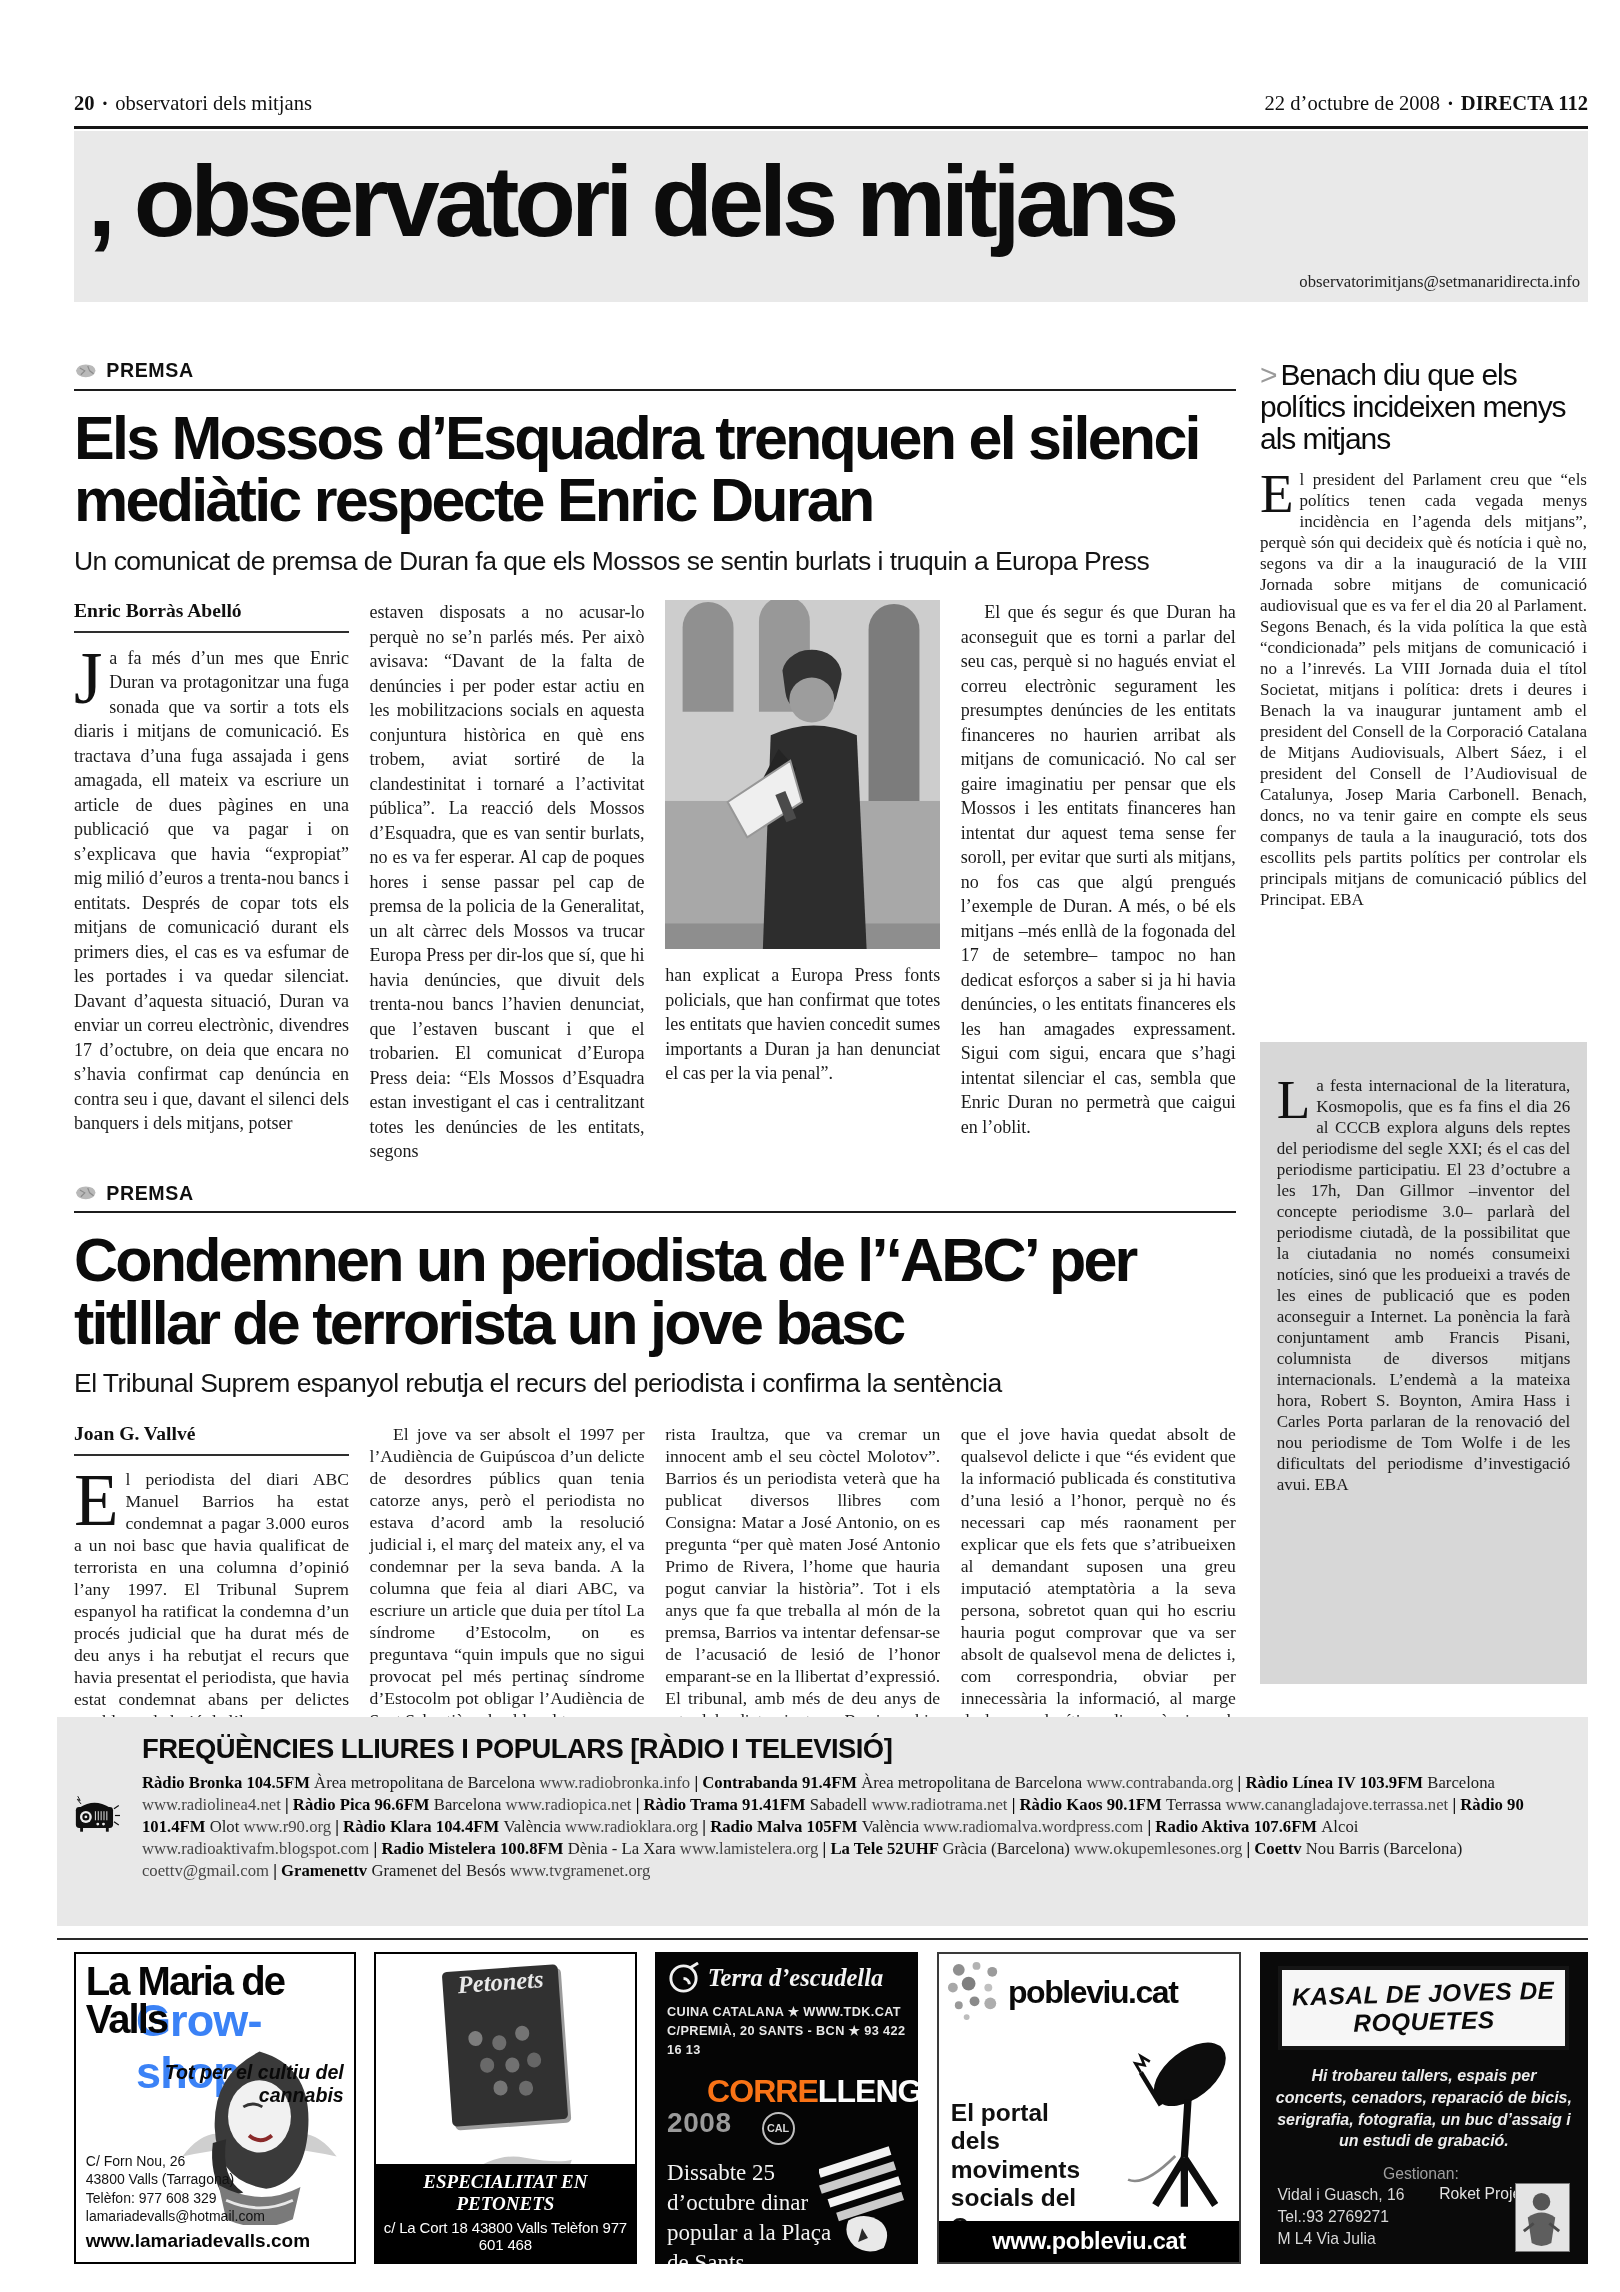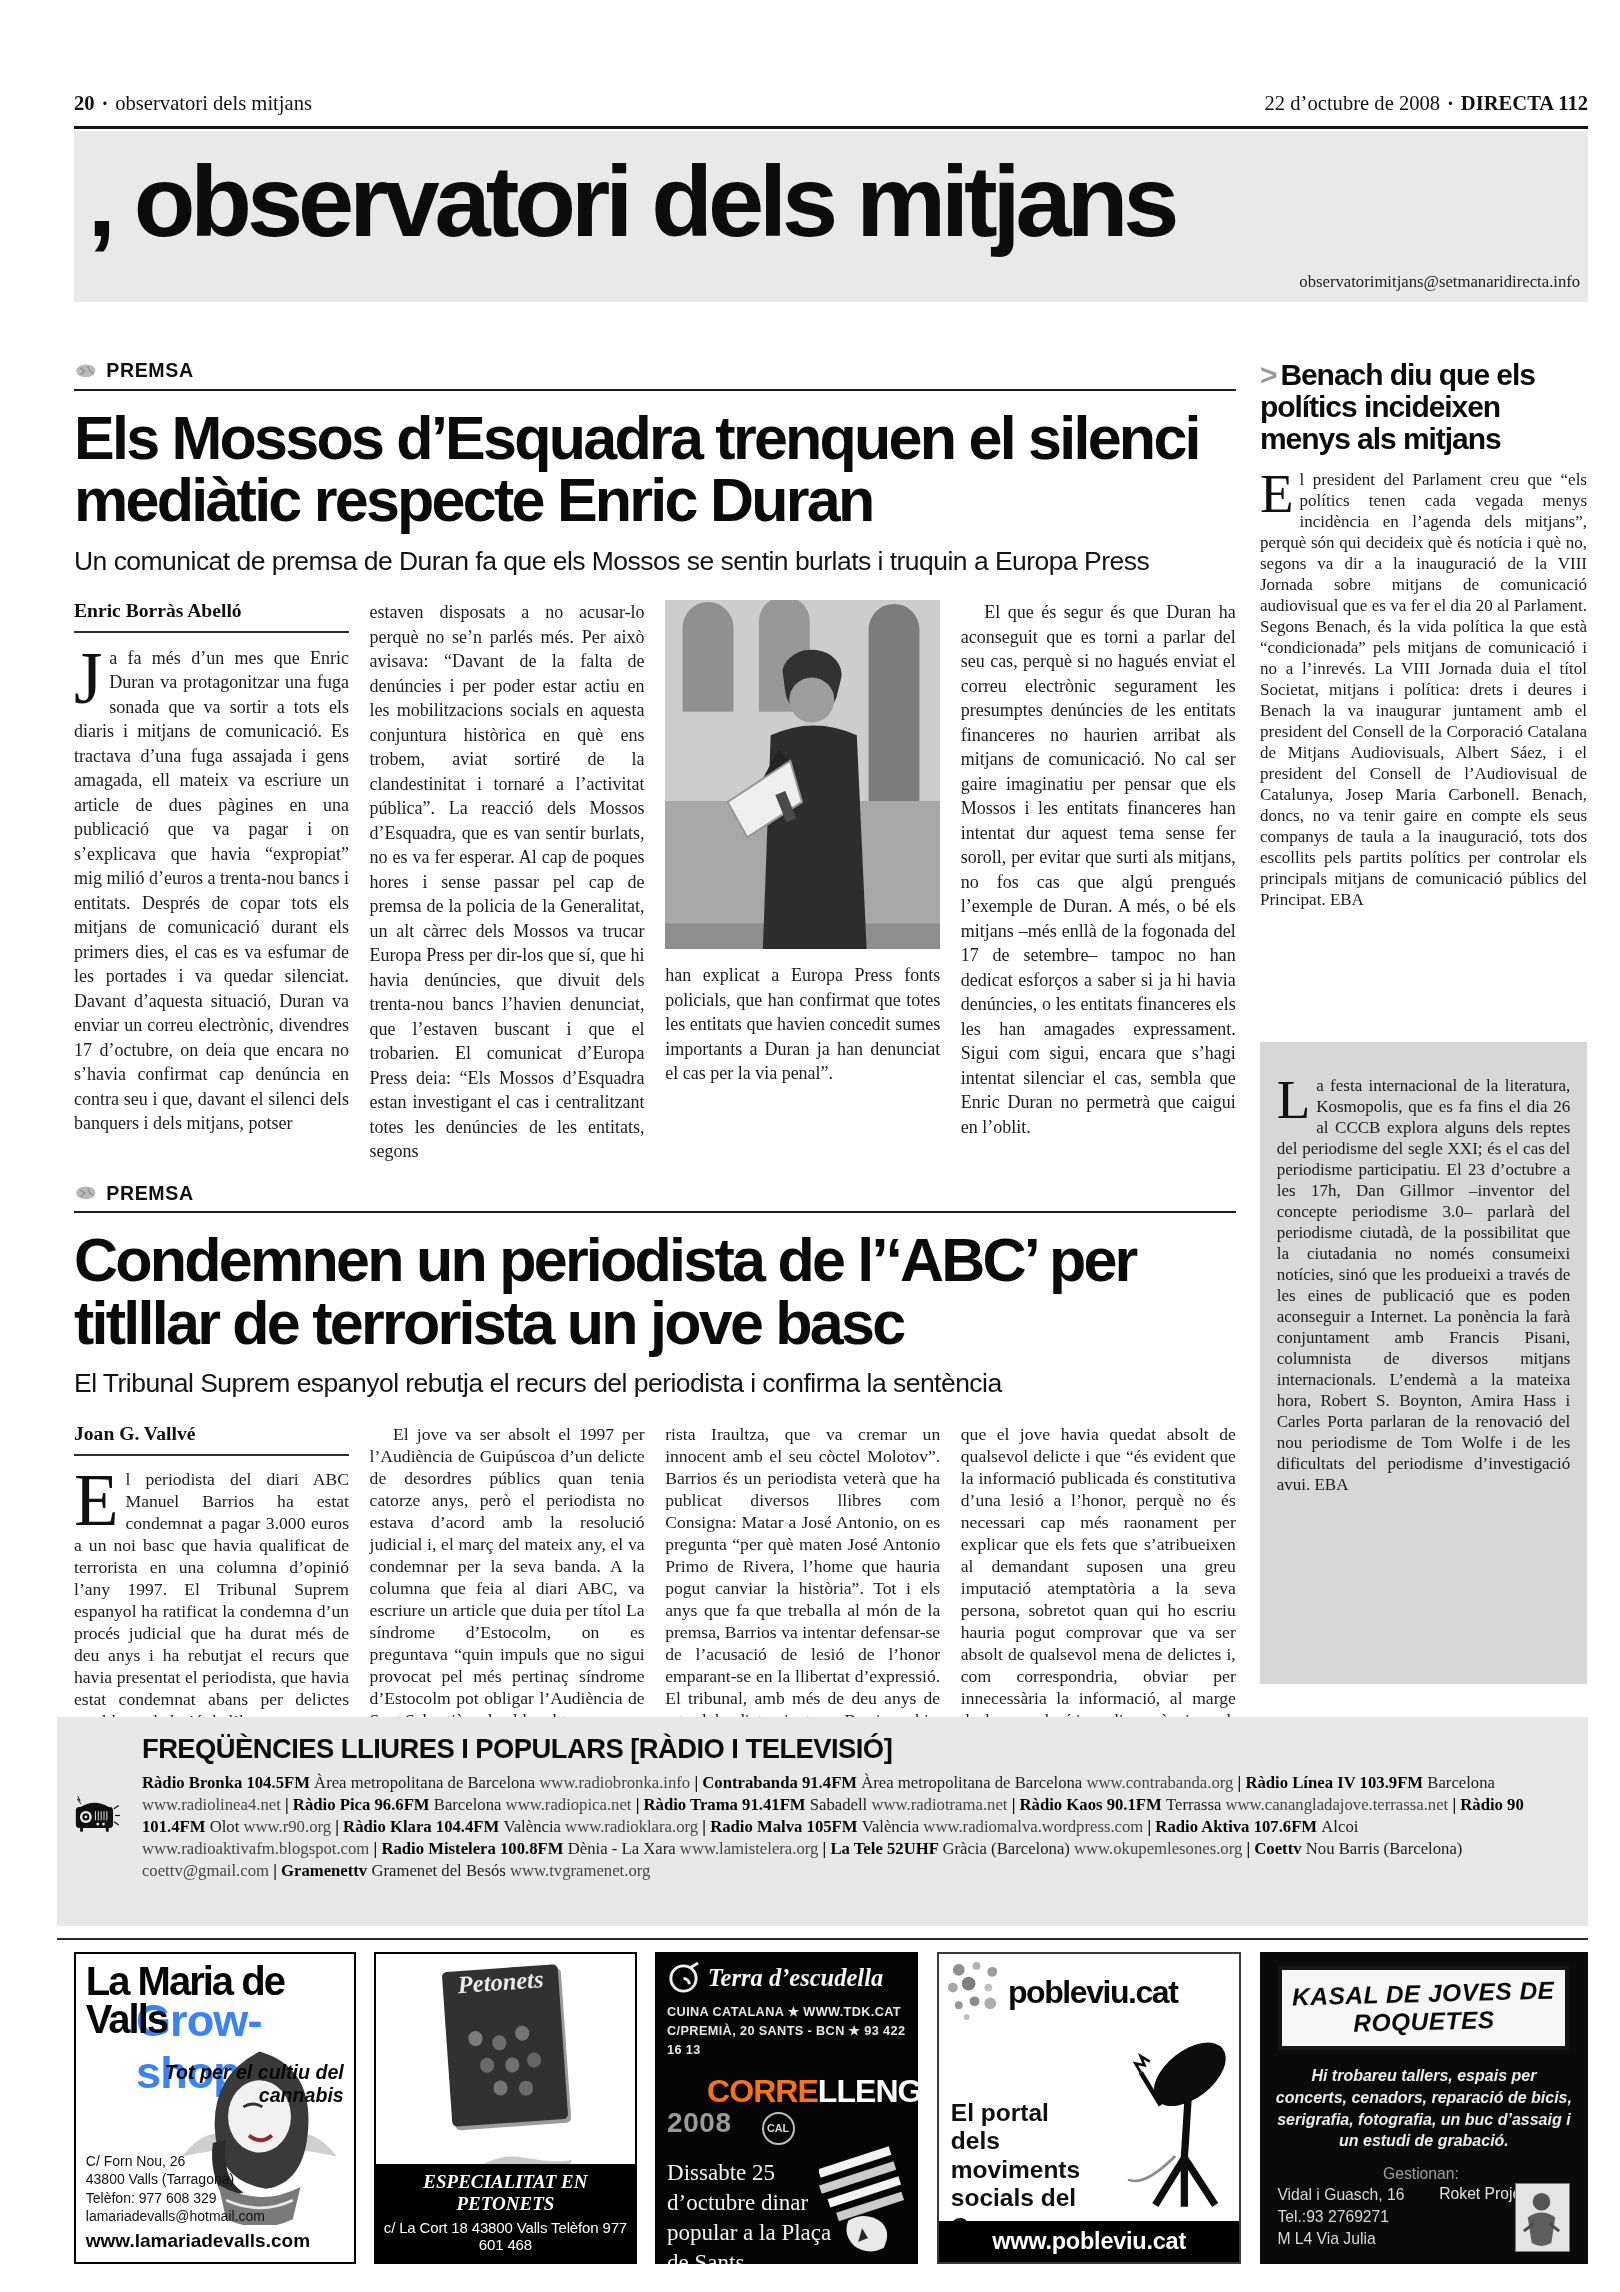--- a/index.html
+++ b/index.html
@@ -29,21 +29,21 @@
   .byline{font-weight:bold;font-size:19.6px;padding-bottom:8.8px;border-bottom:2.5px solid #2e2e2e;
           margin-bottom:12.7px;color:#101010;}
   p.body{margin:0;font-size:18px;line-height:24.5px;text-align:justify;}
   section.a2 p.body{line-height:22px;font-size:17.6px;}
   p.indent{text-indent:23.5px;}
   p.dc::first-letter{float:left;font-size:73px;line-height:0.74;padding:5.9px 6.9px 0 0;color:#111;}
   .photo{margin:0 0 13.7px 0;width:275px;height:349px;display:block;}
   .art2{margin-top:17.6px;}
   
   .sidebar{position:absolute;left:1260px;top:359px;width:327px;height:1333px;}
-  .sb-title{margin:0;font-family:"Liberation Sans",sans-serif;font-weight:bold;font-size:30px;
+  .sb-title{margin:0;font-family:"Liberation Sans",sans-serif;font-weight:normal;font-size:30px;
             line-height:1.07;letter-spacing:-0.035em;color:#0c0c0c;}
   .chev{color:#9a9a9a;margin-right:3.9px;}
   p.sb-body{margin:13.7px 0 0 0;font-size:17px;line-height:21px;text-align:justify;}
   p.sb-body.dc::first-letter{font-size:55px;line-height:0.78;padding:3.9px 5.9px 0 0;}
   .sb2{position:absolute;left:0;top:683px;width:327px;height:642px;background:#d7d7d7;
        box-sizing:border-box;padding:19.6px 16.7px;overflow:hidden;}
   
   .freq-rule{position:absolute;left:57px;top:1938px;width:1531px;height:2px;background:#2a2a2a;}
   .freq{position:absolute;left:57px;top:1717px;width:1531px;height:209px;background:#e8e8e8;
         box-sizing:border-box;padding:13.7px 21.6px 11.8px 15.7px;display:flex;gap:21.6px;}

